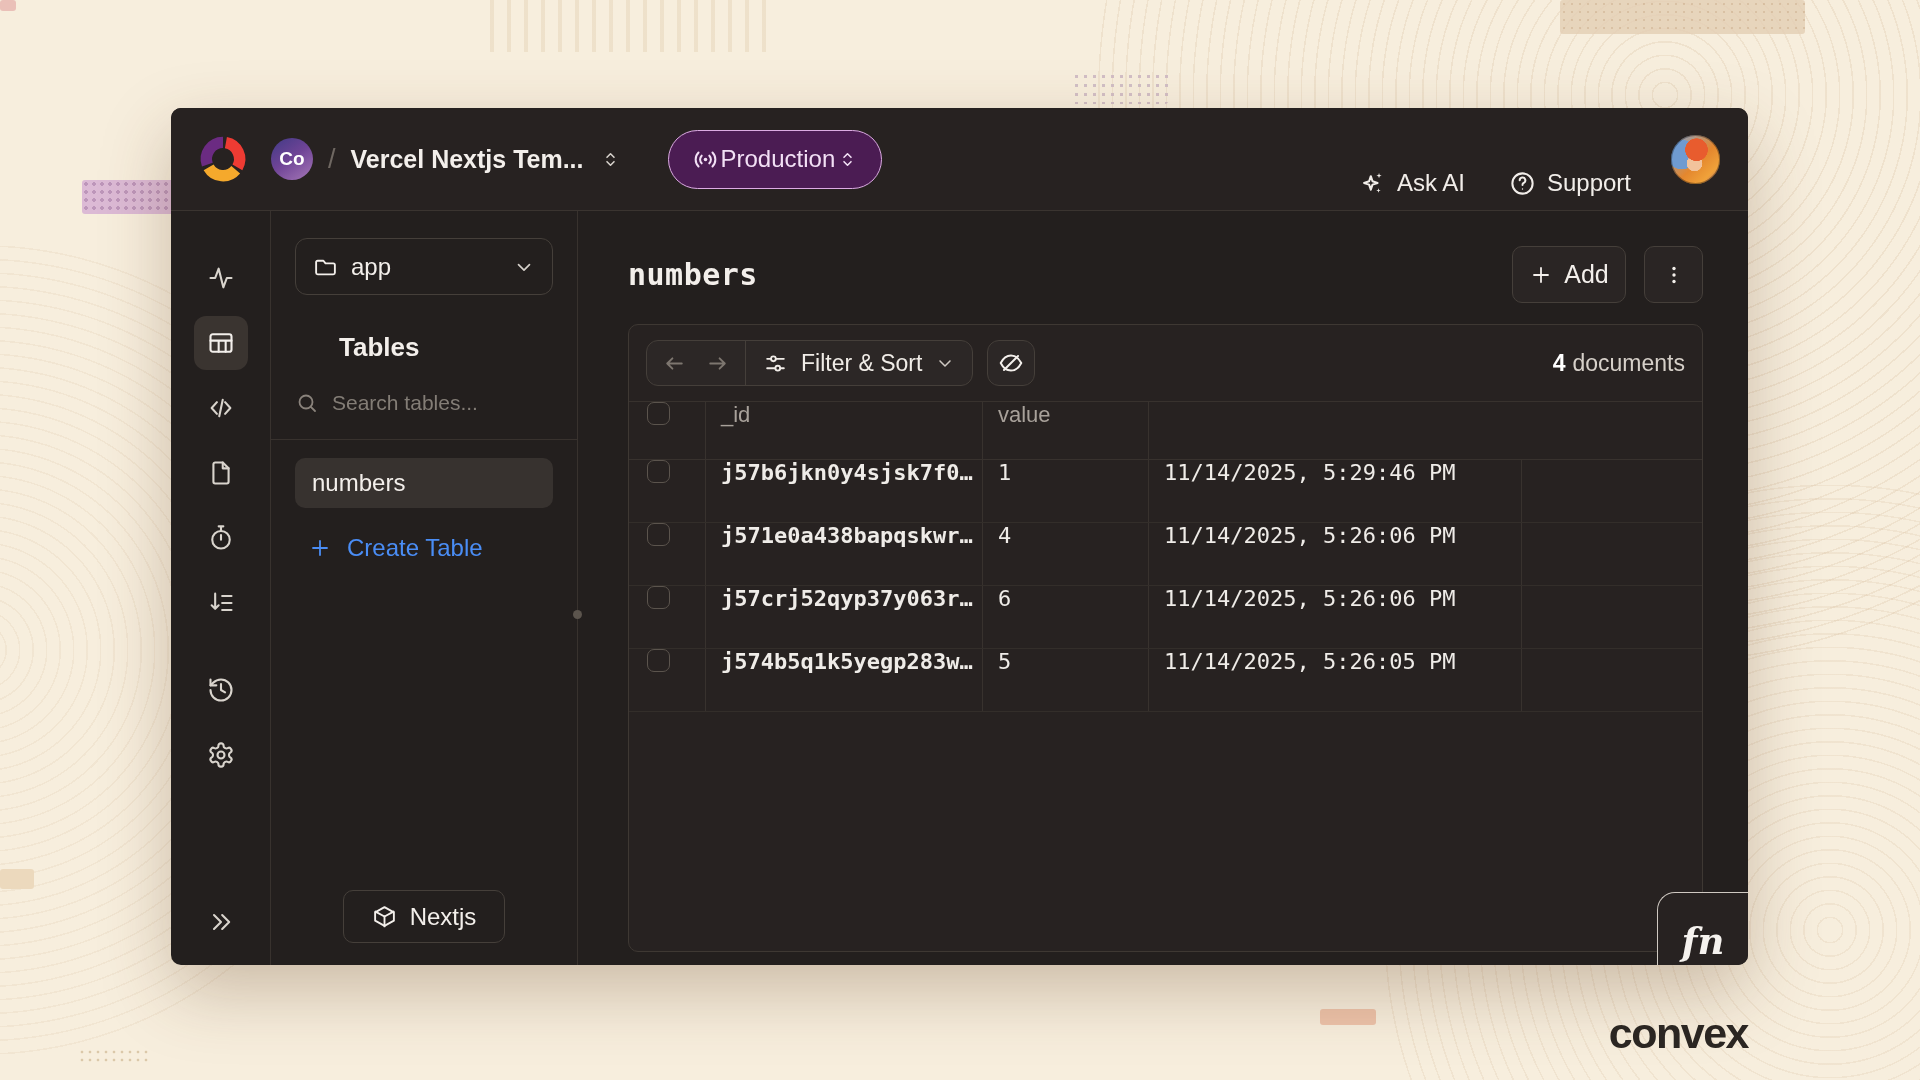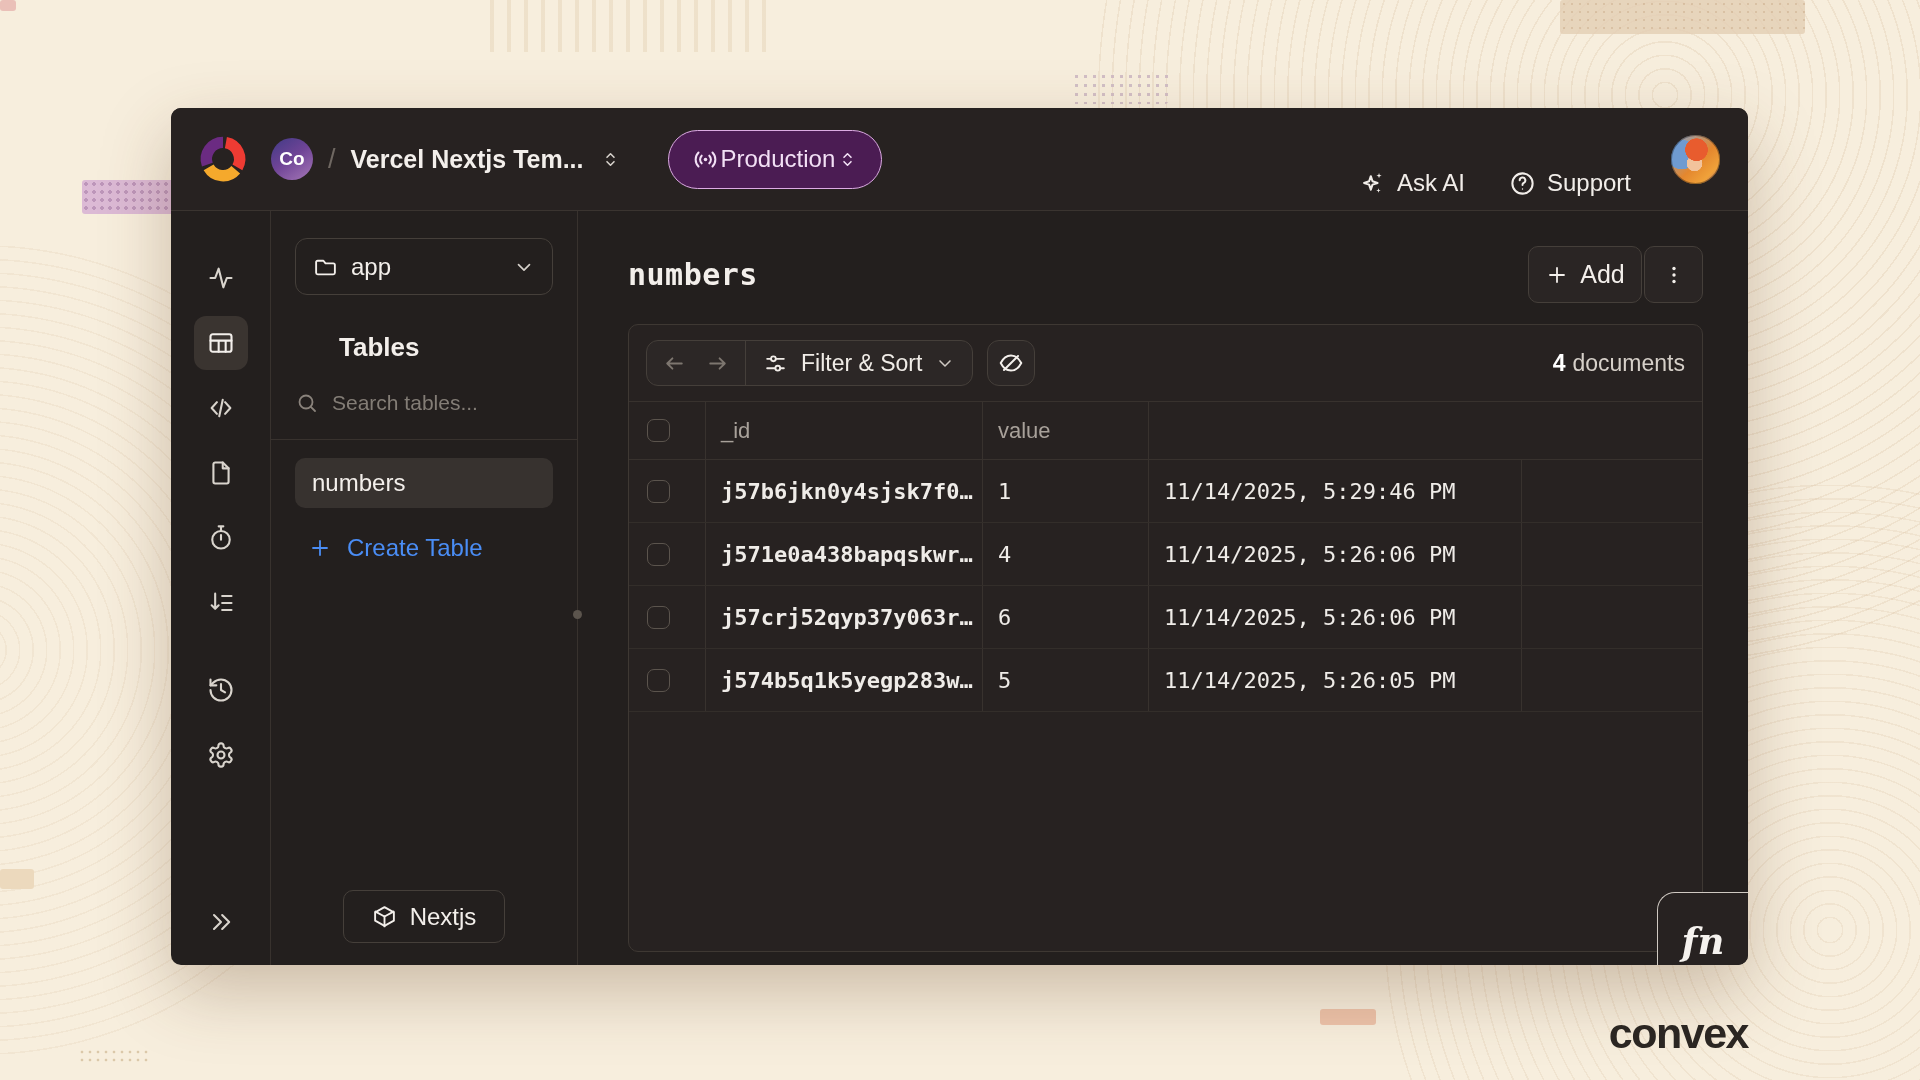--- a/index.html
+++ b/index.html
@@ -144,21 +144,21 @@
   .schema-btn svg { width:25px; height:25px; }
   .resize-dot {
     position:absolute; right:-5px; top:399px; width:9px; height:9px;
     border-radius:50%; background:#5b544d; z-index:4; cursor:col-resize;
   }
 
   
   .main { flex:1; min-width:0; display:flex; flex-direction:column; padding:35px 45px 13px 50px; }
   .main-header { display:flex; align-items:center; justify-content:space-between; }
   .page-title { font-family:"DejaVu Sans Mono", monospace; font-size:30px; font-weight:700; letter-spacing:.5px; }
-  .hdr-actions { display:flex; gap:2px;padding-left:28px; }
+  .hdr-actions { display:flex; gap:18px;padding-left:28px; }
   .btn {
     border:1px solid #453f3a; border-radius:10px; background:#2a2524; color:#f3efeb;
     display:flex; align-items:center; justify-content:center; cursor:pointer;
   }
   .add-btn { width:114px; height:57px; gap:11px; font-size:25px; }
   .add-btn svg { width:24px; height:24px; }
   .kebab-btn { width:59px; height:57px; }
   .kebab-btn svg { width:24px; height:24px; }
 
   .data-panel {
@@ -182,21 +182,21 @@
   .doc-count { font-size:23px; color:#d6d0c9; }
   .doc-count b { color:#ffffff; font-weight:700; margin-right:7px; }
 
   .tgrid { border-top:1px solid #38322e; flex:0 0 auto; }
   .t-row {
     display:grid; grid-template-columns:77px 277px 166px 373px 1fr;
     align-items:stretch;
   }
   .t-head { height:58px; color:#a8a19a; font-size:22px; border-bottom:1px solid #38322e; }
   .t-data { height:63px; border-bottom:1px solid #332e2a; font-family:"DejaVu Sans Mono", monospace; font-size:22px; color:#efece8; }
-  .cell { display:flex; align-items:center; padding-left:15px; border-right:1px solid #38322e; overflow:hidden; white-space:nowrap; }
+  .cell { display:flex; align-items:flex-start; padding-left:15px; border-right:1px solid #38322e; overflow:hidden; white-space:nowrap; }
   .cell:last-child { border-right:none; }
   .cell-check { padding-left:18px; }
   .cell-id { font-weight:700; }
   .checkbox {
     width:23px; height:23px; border:1.5px solid #5b544d; border-radius:7px; cursor:pointer;
   }
   .sort-chev { width:18px; height:18px; margin-left:11px; color:#a8a19a; }
 
   
   .fn-tab {

